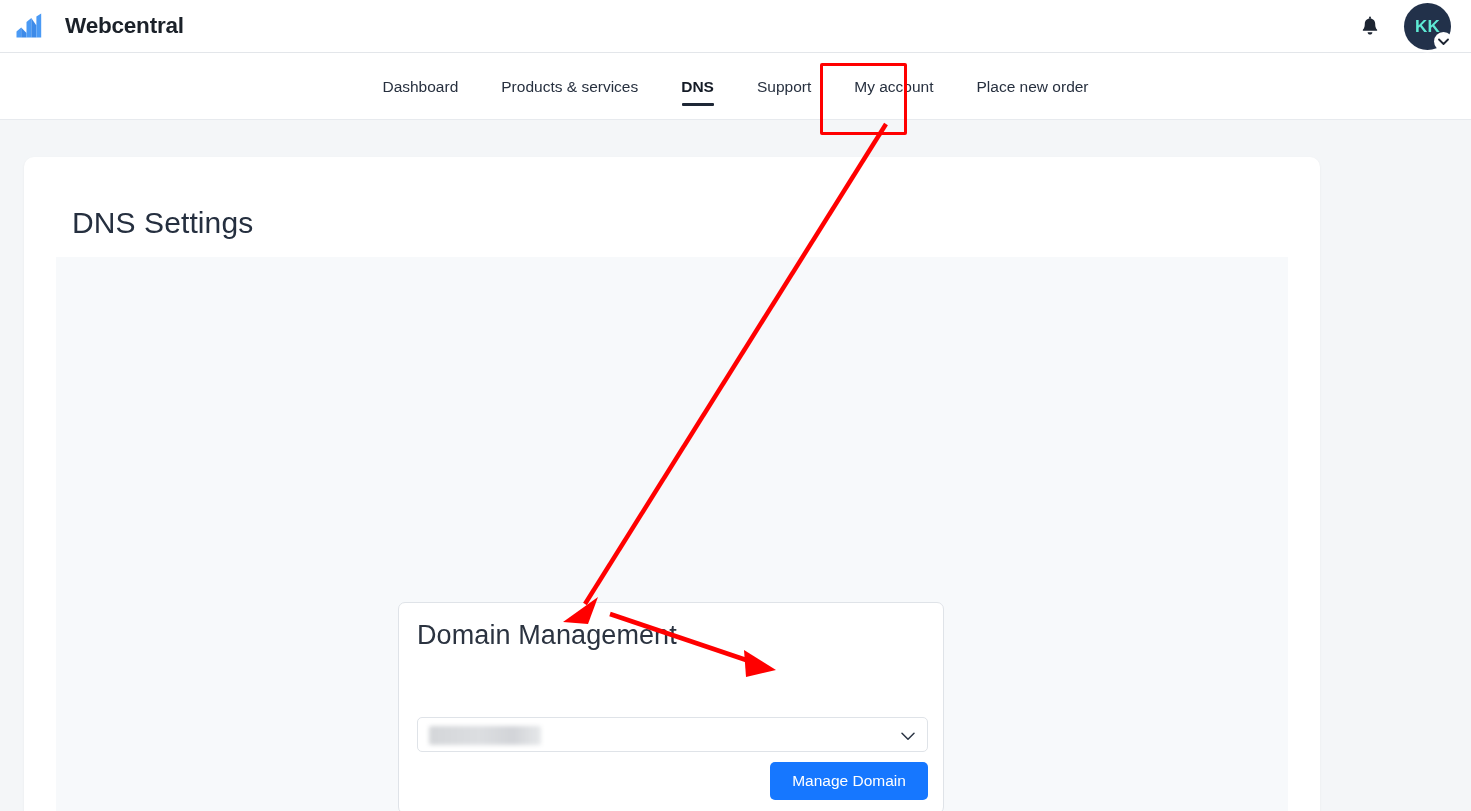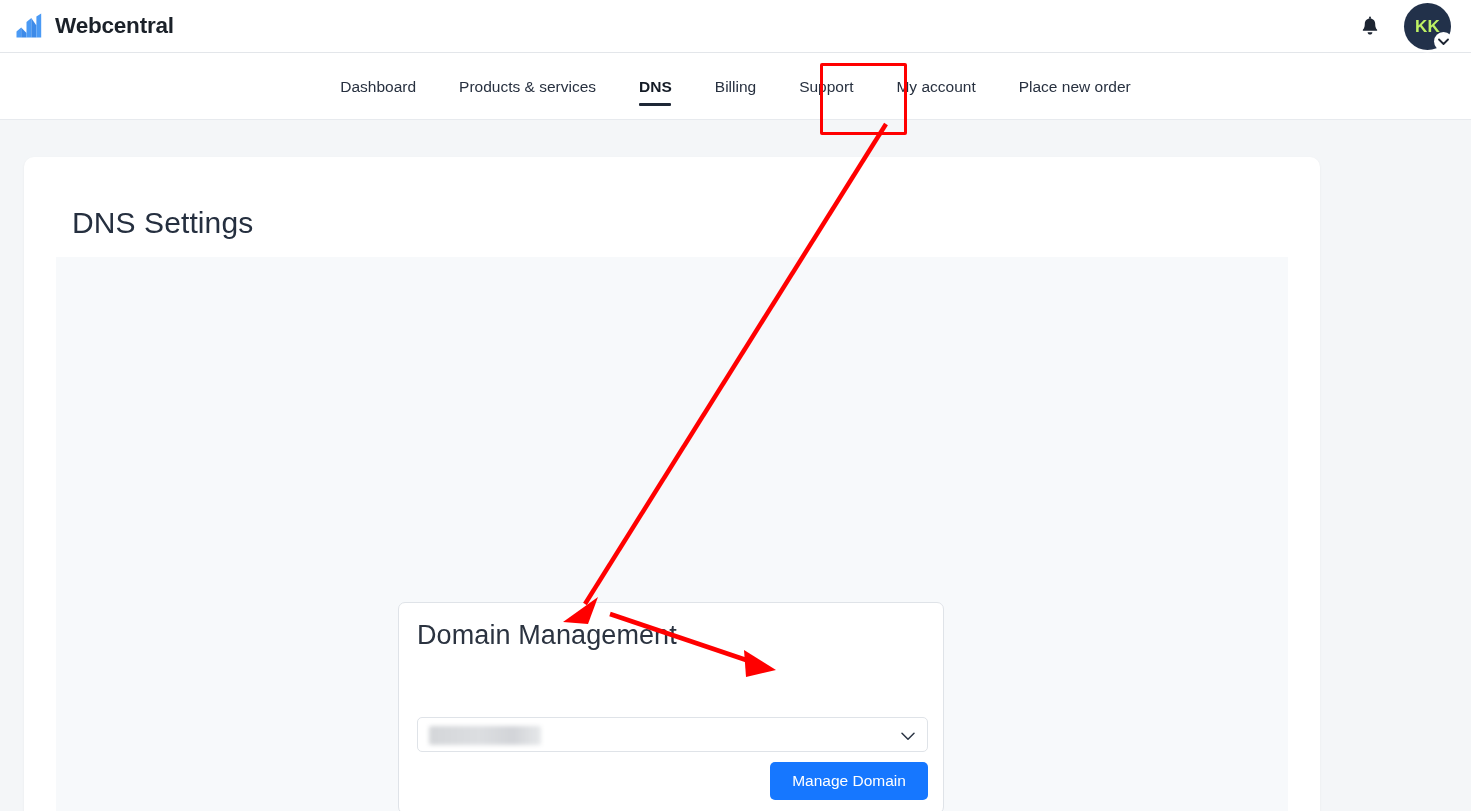--- a/index.html
+++ b/index.html
@@ -34,21 +34,21 @@
     align-items: center;
   }
 
   .brand {
     position: absolute;
     left: 16px;
     top: 0;
     height: 53px;
     display: flex;
     align-items: center;
-    gap: 9px;
+    gap: 19px;
     text-decoration: none;
   }
   .brand-mark {
     width: 30px; height: 28px;
     display: block;
   }
   .brand-name {
     font-size: 22.5px;
     font-weight: 700;
     color: #1b2129;
@@ -72,21 +72,21 @@
   }
   .avatar-wrap {
     position: relative;
     width: 47px; height: 47px;
     cursor: pointer;
   }
   .avatar {
     width: 47px; height: 47px;
     border-radius: 50%;
     background: #22314a;
-    color: #bef264;
+    color: #5eead4;
     font-size: 17px;
     font-weight: 600;
     letter-spacing: 0.3px;
     display: flex;
     align-items: center;
     justify-content: center;
     box-shadow: 0 0 0 2.5px #ffffff;
   }
   .avatar-caret {
     position: absolute;
@@ -317,21 +317,20 @@
         </div>
       </div>
     </div>
   </div>
 
   <nav class="navbar">
     <div class="navlist">
       <a class="navitem" href="#">Dashboard</a>
       <a class="navitem" href="#">Products &amp; services</a>
       <a class="navitem active" href="#">DNS</a>
-      <a class="navitem" href="#">Billing</a>
       <a class="navitem" href="#">Support</a>
       <a class="navitem" href="#">My account</a>
       <a class="navitem" href="#">Place new order</a>
     </div>
   </nav>
 
   <div class="annot-box"></div>
 
   <main class="content-card">
     <h1 class="page-title">DNS Settings</h1>

